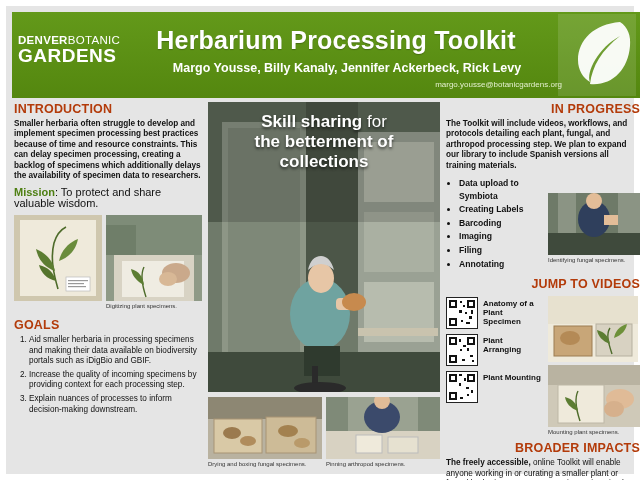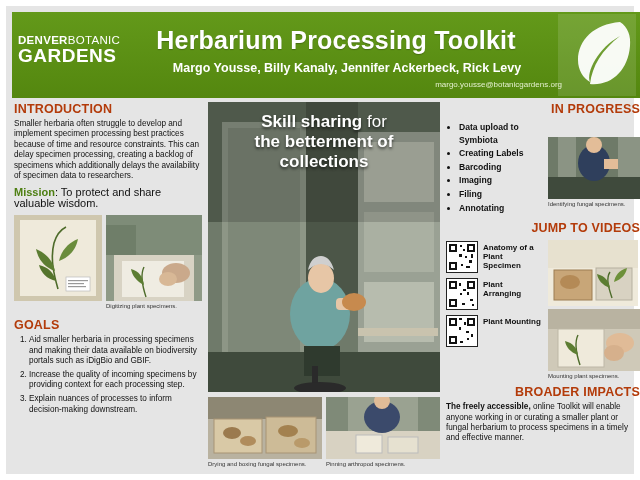--- a/index.html
+++ b/index.html
@@ -58,21 +58,21 @@
   .col-mid{position:absolute;left:202px;top:96px;width:232px;}
   .col-right{position:absolute;left:440px;top:96px;width:194px;}
 
   h2.sec{
     color:#b33b0a;
     font-size:12.5px;font-weight:bold;margin:0 0 3px 0;
     letter-spacing:.2px;
   }
   h2.sec.right{text-align:right;}
   p.body, li.body{
-    font-size:8.2px;line-height:10.4px;color:#111;margin:0 0 4px 0;
+    font-size:8.2px;line-height:10.4px;color:#111;margin:0 0 4px 0;font-weight:bold;
   }
   .mission{font-size:11px;line-height:11px;color:#111;margin-top:6px;}
   .mission b{color:#4e7f12;}
   ul.bullets{margin:2px 0 0 0;padding-left:13px;}
   ul.bullets li{font-size:8.6px;line-height:12.6px;font-weight:bold;color:#111;margin-bottom:1px;}
   ol.goals{margin:2px 0 0 0;padding-left:15px;}
   ol.goals li{font-size:8.2px;line-height:10.2px;color:#111;margin-bottom:4px;}
 
   .caption{font-size:6px;color:#333;margin-top:2px;line-height:7px;}
 
@@ -247,20 +247,21 @@
             <rect x="92" y="0" width="22" height="34" fill="#7f8a78"></rect>
           </svg>
         </div>
         <div class="caption">Pinning arthropod specimens.</div>
       </div>
     </div>
   </div>
 
   <div class="col-right">
     <h2 class="sec right">IN PROGRESS</h2>
+    <p class="body">The Toolkit will include videos, workflows, and protocols detailing each plant, fungal, and arthropod processing step. We plan to expand our library to include Spanish versions all training materials.</p>
 
     <div class="rightrow">
       <ul class="bullets" style="width:92px;">
         <li>Data upload to Symbiota</li>
         <li>Creating Labels</li>
         <li>Barcoding</li>
         <li>Imaging</li>
         <li>Filing</li>
         <li>Annotating</li>
       </ul>

